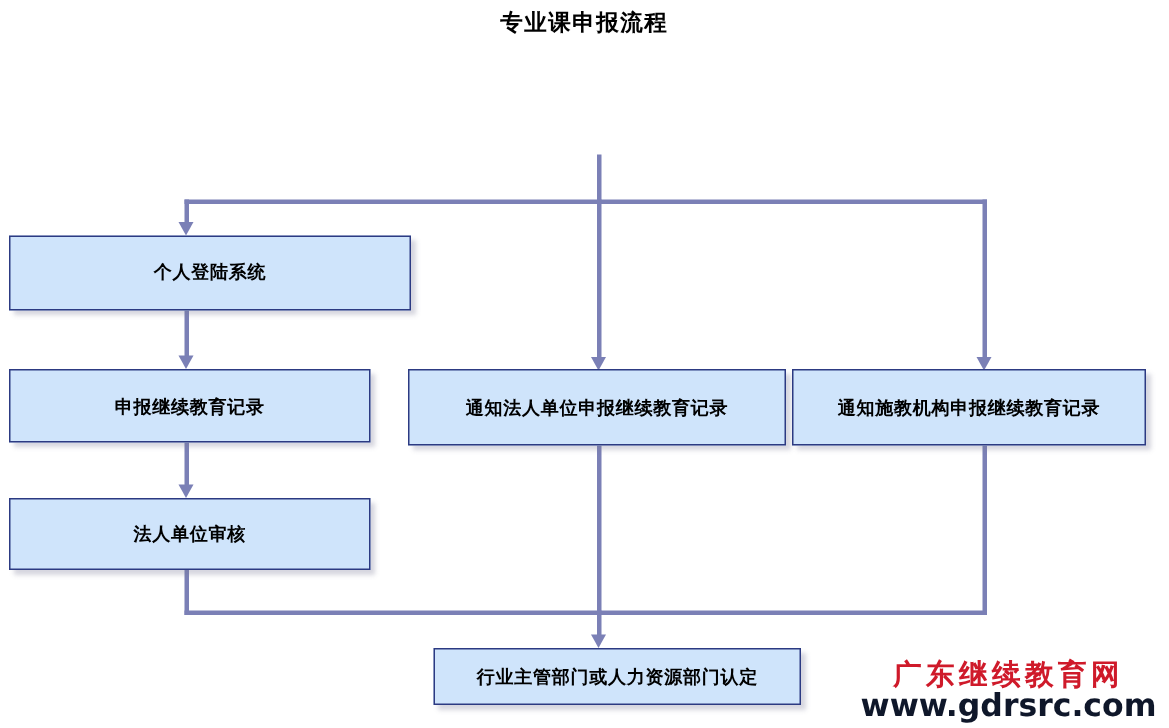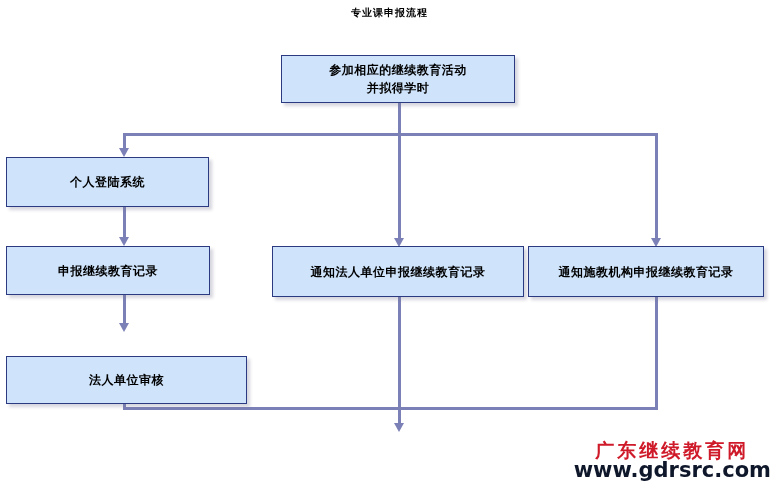--- a/index.html
+++ b/index.html
@@ -16,21 +16,21 @@
     font-family: "DejaVu Sans", "Liberation Sans", sans-serif;
   }
 
   
   .title {
     position: absolute;
     left: 0;
     top: 6px;
     width: 779px;
     text-align: center;
-    font-size: 10px;
+    font-size: 15px;
     font-weight: bold;
     color: #000000;
     letter-spacing: 1px;
     white-space: nowrap;
   }
 
   
   .box {
     position: absolute;
     box-sizing: border-box;
@@ -128,46 +128,43 @@
 
   <div class="conn vline" style="left:398px; top:297px; height:113px;"></div>
 
   <div class="conn vline" style="left:655px; top:297px; height:113px;"></div>
 
   <div class="conn hline" style="left:123px; top:407px; width:535px;"></div>
 
   <div class="conn vline" style="left:398px; top:407px; height:18px;"></div>
   <div class="arrow-down" style="left:394px; top:423px;"></div>
 
-  <div class="box" style="left:281px; top:55px; width:234px; height:48px;">
-    <span class="lines">
-      <span>参加相应的继续教育活动</span>
-      <span>并拟得学时</span>
-    </span>
-  </div>
 
-  <div class="box" style="left:6px; top:157px; width:203px; height:50px;">
+  <div class="box" style="left:6px; top:157px; width:268px; height:50px;font-family:Liberation Mono, monospace;">
     <span>个人登陆系统</span>
   </div>
 
-  <div class="box" style="left:6px; top:246px; width:204px; height:49px;">
+  <div class="box" style="left:6px; top:246px; width:241px; height:49px;">
     <span>申报继续教育记录</span>
   </div>
 
-  <div class="box" style="left:6px; top:332px; width:241px; height:48px;margin-top:24px;">
+  <div class="box" style="left:6px; top:332px; width:241px; height:48px;">
     <span>法人单位审核</span>
   </div>
 
   <div class="box" style="left:272px; top:246px; width:252px; height:51px;">
     <span>通知法人单位申报继续教育记录</span>
   </div>
 
   <div class="box" style="left:528px; top:246px; width:236px; height:51px;justify-content:center;">
     <span>通知施教机构申报继续教育记录</span>
   </div>
 
+  <div class="box" style="left:289px; top:432px; width:245px; height:38px;">
+    <span>行业主管部门或人力资源部门认定</span>
+  </div>
 
   <div class="watermark">
     <div class="wm-cn">广东继续教育网</div>
     <div class="wm-url">www.gdrsrc.com</div>
   </div>
 
 </div>
 
 </body></html>

